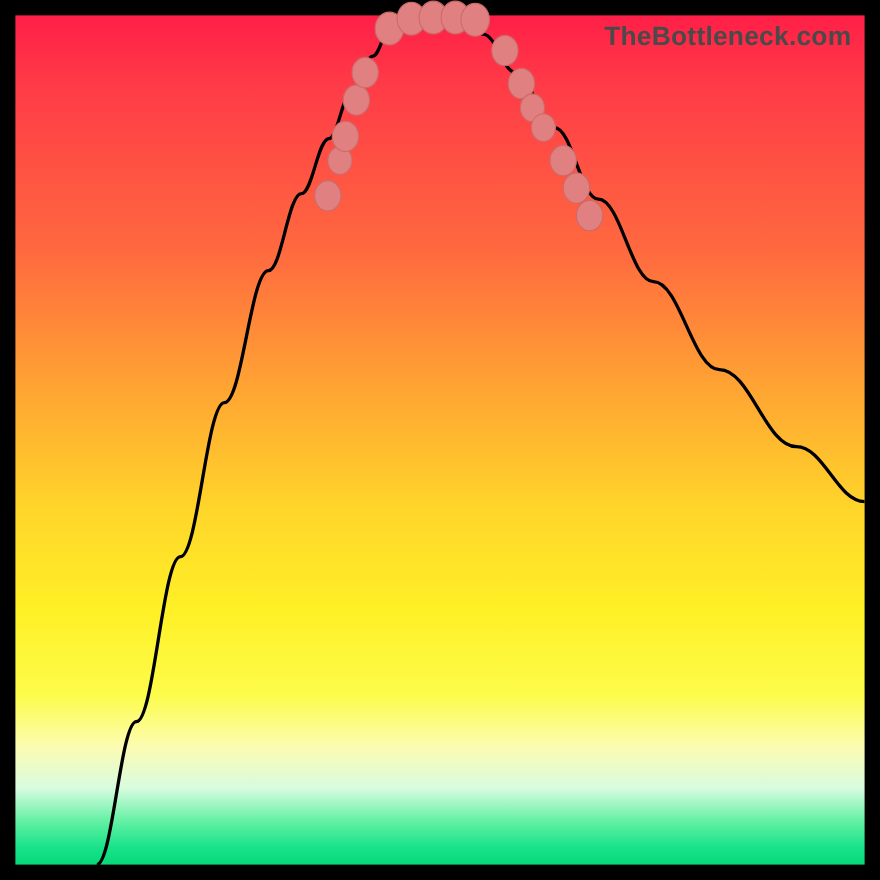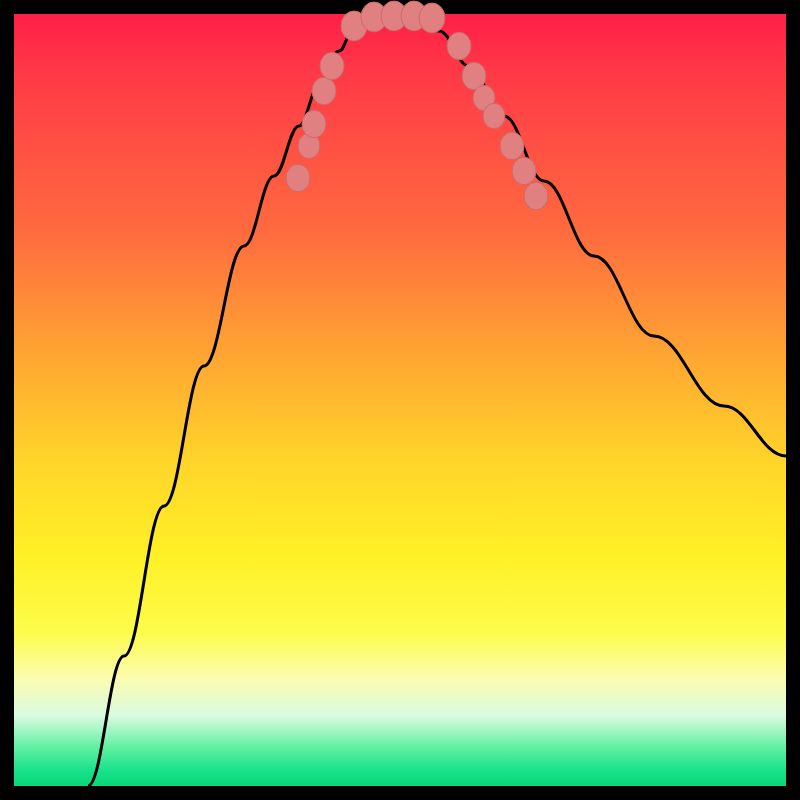--- a/index.html
+++ b/index.html
@@ -58,20 +58,21 @@
     height: 772px;
     overflow: visible;
   }
 </style>
 </head>
 <body>
 
 <div class="frame">
   <div class="plot-area"></div>
 
+  <div class="watermark">TheBottleneck.com</div>
 
   <svg class="curve" viewBox="0 0 772 772" preserveAspectRatio="none">
     <g>
       <path id="curve-left" fill="none" stroke-width="3" d="M 74 772 C 88.4 772 95.6 642 110 642 C 126 642 134 492 150 492 C 166 492 174 352 190 352 C 206 352 214 232 230 232 C 242 232 248 162 260 162 C 270 162 275 112 285 112 C 293 112 297 72 305 72 C 313 72 317 37 325 37 C 331 37 334 14 340 14 C 346 14 349 3 355 3 C 361 3 364 2 370 2" stroke="#000000"></path>
       <path id="curve-right" fill="none" stroke-width="3" d="M 370 2 C 380 2 385 2 395 2 C 407 2 413 17 425 17 C 437 17 443 52 455 52 C 469 52 476 102 490 102 C 506 102 514 167 530 167 C 550 167 560 242 580 242 C 604 242 616 322 640 322 C 668 322 682 392 710 392 C 734.8 392 747.2 442 772 442" stroke="#000000"></path>
     </g>
     <g id="markers">
         <ellipse cx="284" cy="164" rx="12" ry="13.799999999999999" fill="#e08080" stroke="#cc6a6a" stroke-width="1"></ellipse>
         <ellipse cx="295" cy="132" rx="11" ry="12.649999999999999" fill="#e08080" stroke="#cc6a6a" stroke-width="1"></ellipse>
         <ellipse cx="300" cy="110" rx="12" ry="13.799999999999999" fill="#e08080" stroke="#cc6a6a" stroke-width="1"></ellipse>

